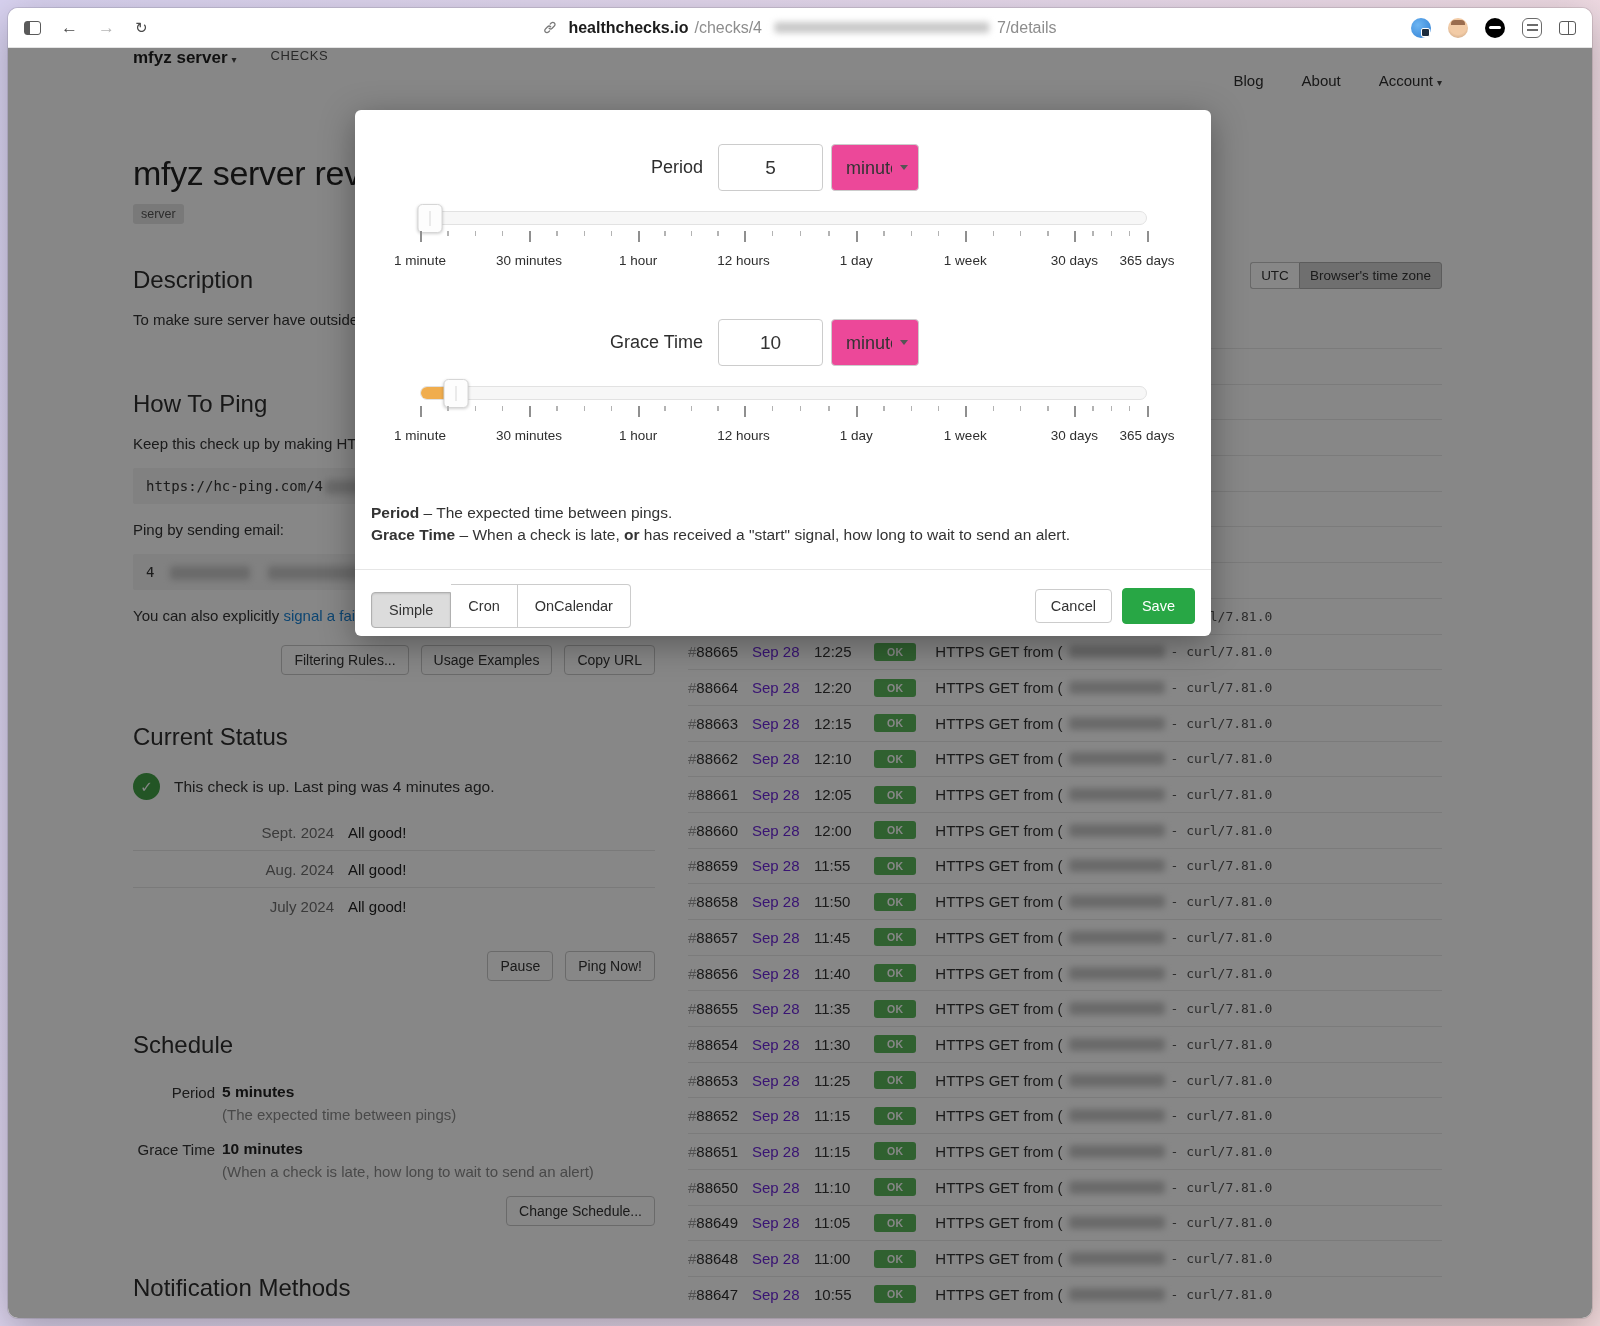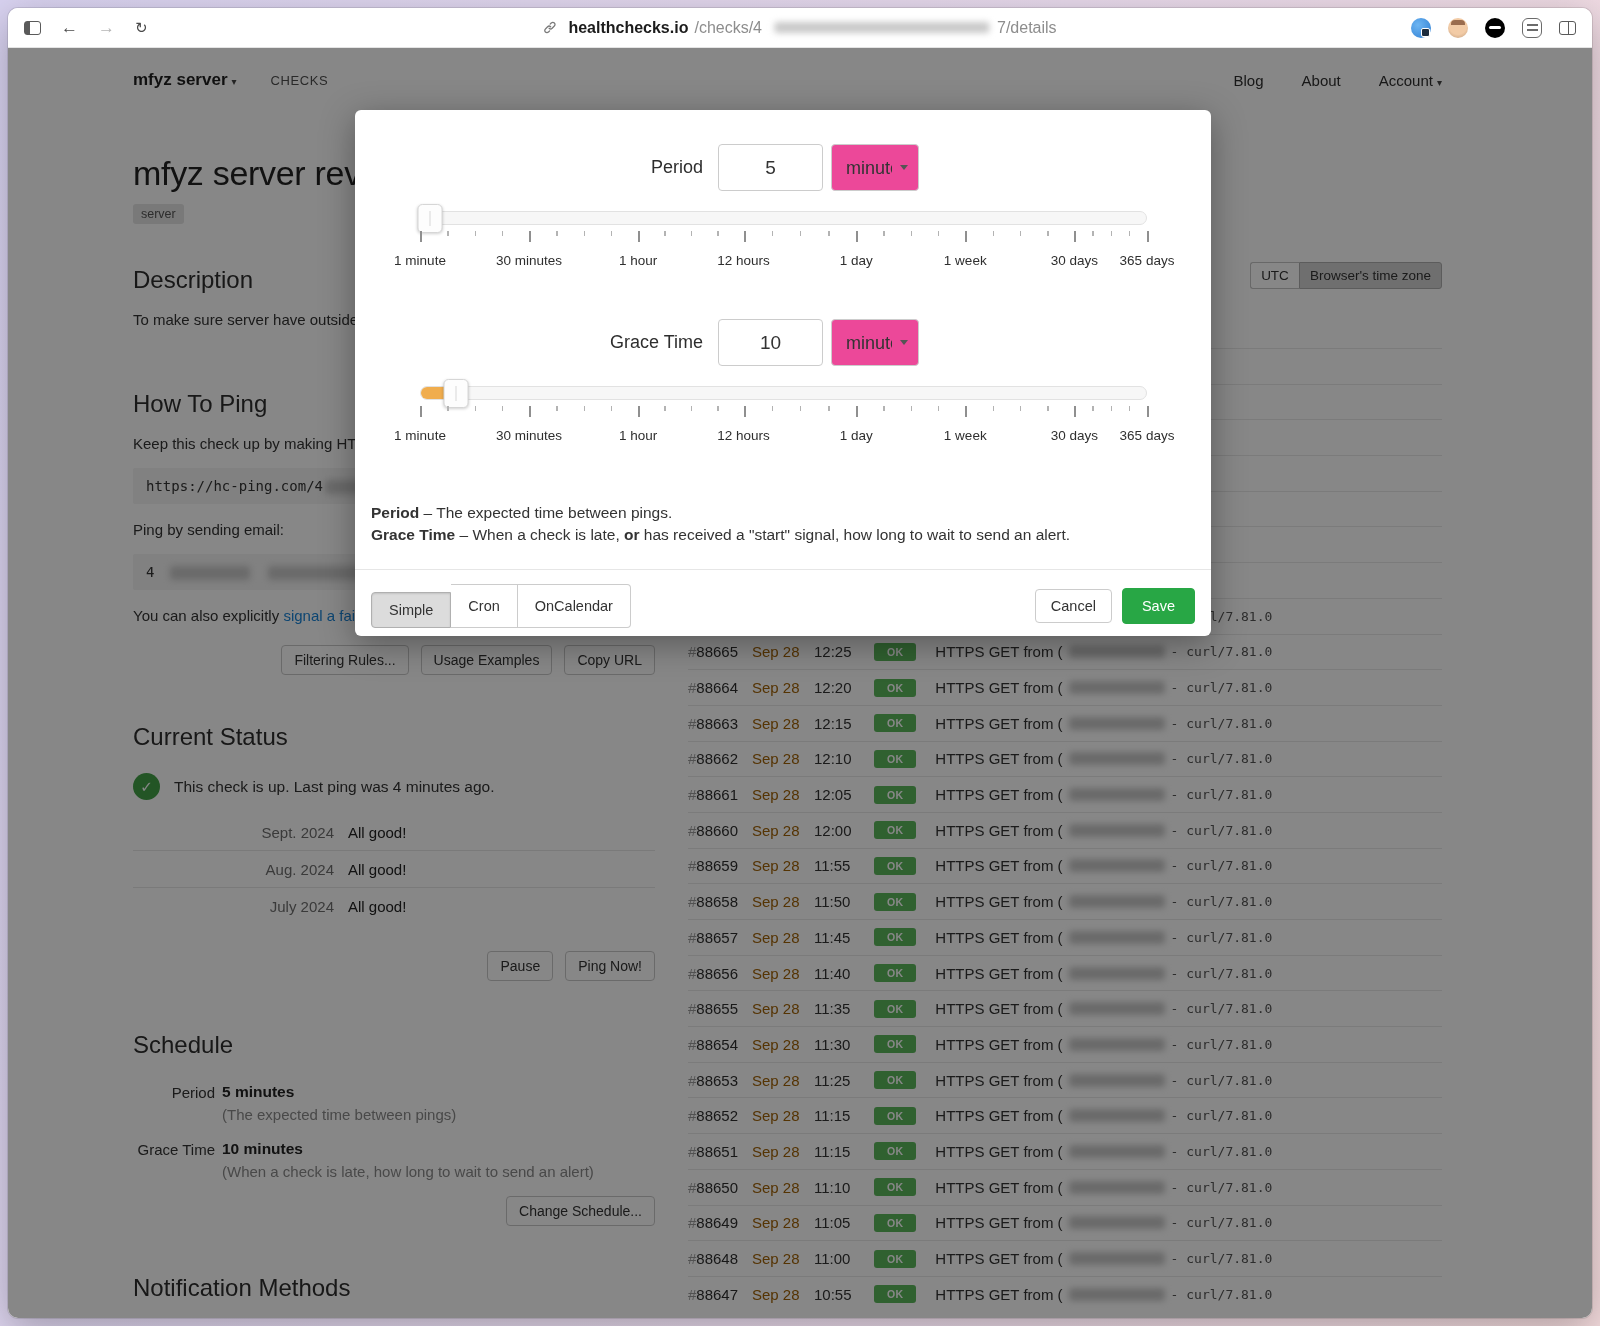--- a/index.html
+++ b/index.html
@@ -33,21 +33,21 @@
   .ext-1p::after { content:""; position:absolute; right:1px; bottom:1px; width:7px; height:7px; background:#1d2c3d; border-radius:2px; border:1px solid #fff; }
   .ext-avatar { width:20px; height:20px; border-radius:50%; background:radial-gradient(circle at 50% 38%,#f2cba6 55%,#caa583 90%); position:relative; }
   .ext-avatar::before { content:""; position:absolute; left:3px; right:3px; top:2px; height:5px; border-radius:4px 4px 0 0; background:#9a6c4e; }
   .ext-stop { width:20px; height:20px; border-radius:50%; background:#000; position:relative; }
   .ext-stop::after { content:""; position:absolute; left:4px; right:4px; top:8.5px; height:3px; border-radius:2px; background:#fff; }
   .ext-tune { width:20px; height:20px; border:1.6px solid #6b6b6b; border-radius:6px; position:relative; }
   .ext-tune::before, .ext-tune::after { content:""; position:absolute; left:3.5px; right:3.5px; height:1.7px; background:#6b6b6b; }
   .ext-tune::before { top:5.5px; } .ext-tune::after { bottom:5.5px; }
   
   .page { position:absolute; top:40px; left:0; right:0; bottom:0; background:#fff; overflow:hidden; }
-  .sitehdr { height:64px; display:flex; align-items:center; padding:0 150px 0 125px; background:#fff; }
+  .sitehdr { height:64px; display:flex; padding:0 150px 0 125px; background:#fff; }
   .brand { font-size:17px; font-weight:700; color:#1f1f1f; }
   .caret { font-size:10px; color:#444; margin-left:4px; }
   .hnav-left { margin-left:34px; font-size:13px; letter-spacing:.6px; color:#4f4f4f; }
   .hnav-right { margin-left:auto; display:flex; gap:38px; font-size:15px; color:#2f2f2f; align-items:center; }
   .main { display:flex; align-items:flex-start; padding:0 150px 0 125px; }
   .leftcol { width:522px; flex:none; }
   .rightcol { flex:1; margin-left:33px; display:flex; flex-direction:column; }
   h1.cktitle { margin-top:42px; font-size:34px; font-weight:500; color:#222; letter-spacing:-.3px; white-space:nowrap; }
   .tagrow { margin-top:11px; }
   .tag { display:inline-block; background:#e4e4e4; color:#555; font-size:12.5px; padding:3px 8px; border-radius:3px; }
@@ -81,21 +81,21 @@
   .sec-notif { margin-top:48px; }
   
   .tzrow { margin-top:150px; display:flex; justify-content:flex-end; }
   .tzbtn { font-size:13.5px; padding:5px 10px; border:1px solid #c4c4c4; color:#333; background:#fff; }
   .tzbtn.first { border-radius:3px 0 0 3px; border-right:none; }
   .tzbtn.active { background:#d2d2d2; border-color:#aeaeae; border-radius:0 3px 3px 0; }
   .events { margin-top:59px; }
   .ev-row { height:35.7px; display:flex; align-items:center; border-top:1px solid #e8e8e8; font-size:15px; }
   .ev-num { width:64px; flex:none; color:#2f2f2f; }
   .ev-num .hash { color:#9a9a9a; font-style:normal; }
-  .ev-date { width:62px; flex:none; color:#a16207; }
+  .ev-date { width:62px; flex:none; color:#6d28d9; }
   .ev-time { width:60px; flex:none; color:#333; }
   .ev-badge { flex:none; background:#5cb85c; color:#fff; font-size:10.5px; font-weight:700; padding:3px 13px; border-radius:3px; margin-right:19px; letter-spacing:.3px; }
   .ev-msg { display:flex; align-items:center; gap:6px; white-space:nowrap; color:#333; }
   .ev-ua { font-family:"DejaVu Sans Mono","Liberation Mono",monospace; font-size:13px; color:#555; }
   
   .backdrop { position:absolute; inset:0; background:rgba(0,0,0,.47); z-index:50; }
   
   .modal { position:absolute; left:347px; top:62px; width:856px; height:526px; background:#fff; border-radius:6px;
     box-shadow:0 8px 34px rgba(0,0,0,.35); z-index:100; }
   .formrow { display:flex; align-items:center; margin-top:34px; }

